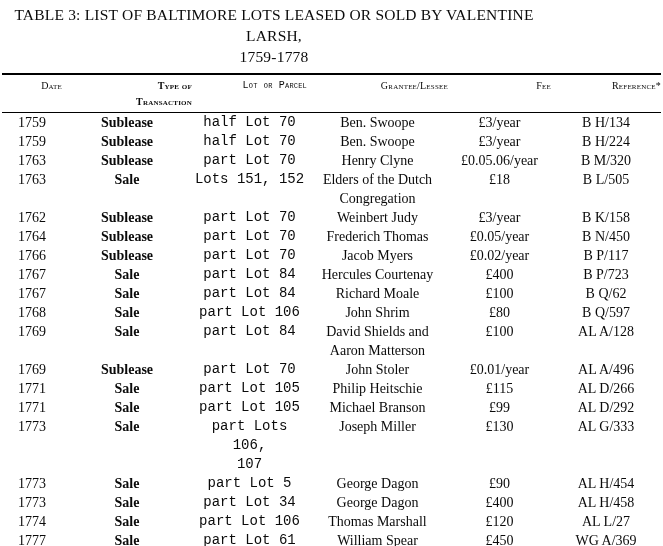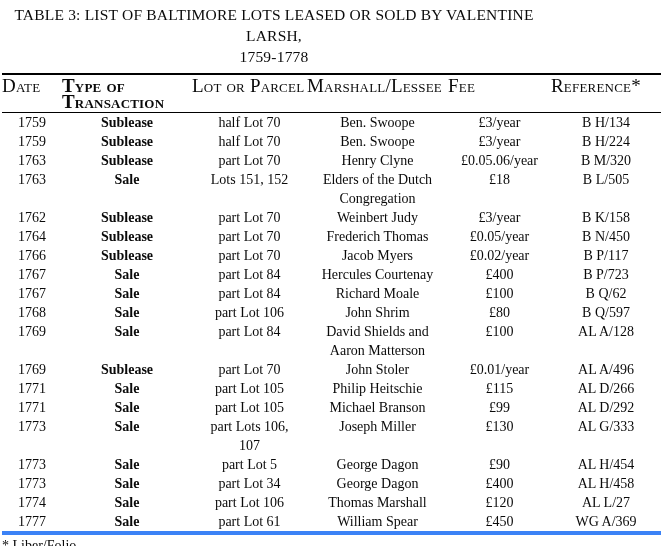--- a/index.html
+++ b/index.html
@@ -35,39 +35,39 @@
     border-top: 2px solid #000;
     border-bottom: 1.5px solid #000;
   }
   tbody {
     border-bottom: 4px solid #3b82f6;
     margin-top: 37px;
   }
   th {
     font-weight: normal;
     font-variant: small-caps;
-    font-size: 19px;
+    font-size: 10px;
     line-height: 15.5px;
     letter-spacing: 0.2px;
     vertical-align: top;
-    text-align: left;
+    text-align: right;
     padding: 3px 0 3px 0;
     white-space: pre-line;
   }
   td {
     vertical-align: top;
     text-align: center;
     font-size: 14px;
     line-height: 19px;
     padding: 0;
     white-space: pre-line;
   }
   .col-date      { width: 60px; }
   .col-type      { width: 130px; font-weight: bold; }
-  .col-lot       { width: 115px; }
+  .col-lot       { width: 115px; font-family: Liberation Mono, monospace; }
   .col-grantee   { width: 141px; }
   .col-fee       { width: 103px; }
   .col-reference { width: 110px; }
   td.col-fee { font-size: 14px; }
   .footnote {
     font-size: 14px;
     line-height: 17px;
     padding: 2px 0 0 2px;
     text-align: left;
   }
@@ -82,21 +82,21 @@
     <div>1759-1778</div>
   </div>
 
   <table class="lots-table">
     <thead>
       <tr>
           <th class="col-date">Date</th>
           <th class="col-type">Type of
 Transaction</th>
           <th class="col-lot">Lot or Parcel</th>
-          <th class="col-grantee">Marshall/Lessee</th>
+          <th class="col-grantee">Grantee/Lessee</th>
           <th class="col-fee">Fee</th>
           <th class="col-reference">Reference*</th>
         </tr>
     </thead>
     <tbody>
         <tr>
           <td class="col-date">1759</td>
           <td class="col-type">Sublease</td>
           <td class="col-lot">half Lot 70</td>
           <td class="col-grantee">Ben. Swoope</td>

